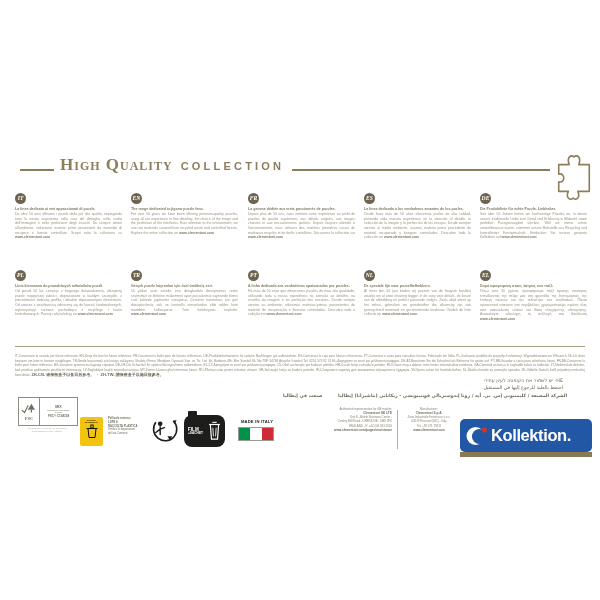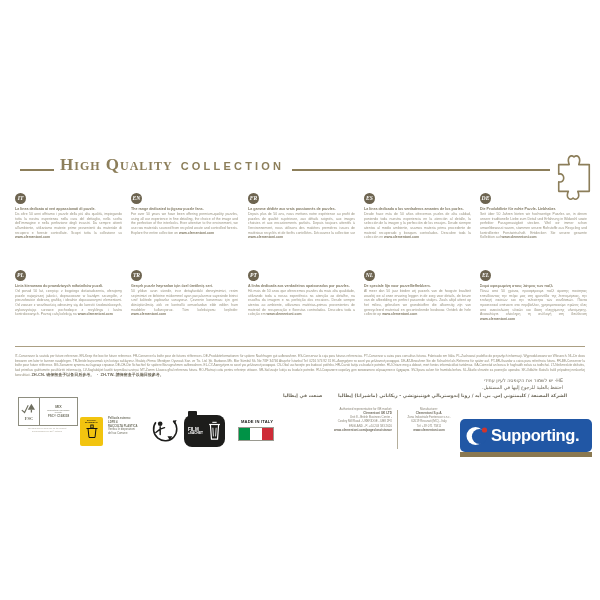--- a/index.html
+++ b/index.html
@@ -231,17 +231,17 @@
     <div>Tel: +39 071 75811</div>
     <div class="bold">www.clementoni.com</div>
   </div>
 
   <div class="clem">
     <svg width="24" height="24" viewBox="0 0 24 24">
       <circle cx="10.5" cy="12" r="9" fill="#ffffff"></circle>
       <circle cx="14.5" cy="12.5" r="7.6" fill="#2157a5"></circle>
       <circle cx="19.5" cy="6" r="2.6" fill="#d0342c"></circle>
     </svg>
-    <span class="ctext">Supporting.</span>
+    <span class="ctext">Kollektion.</span>
   </div>
   <div class="clem-bar"></div>
 
 </div>
 
 </body></html>

